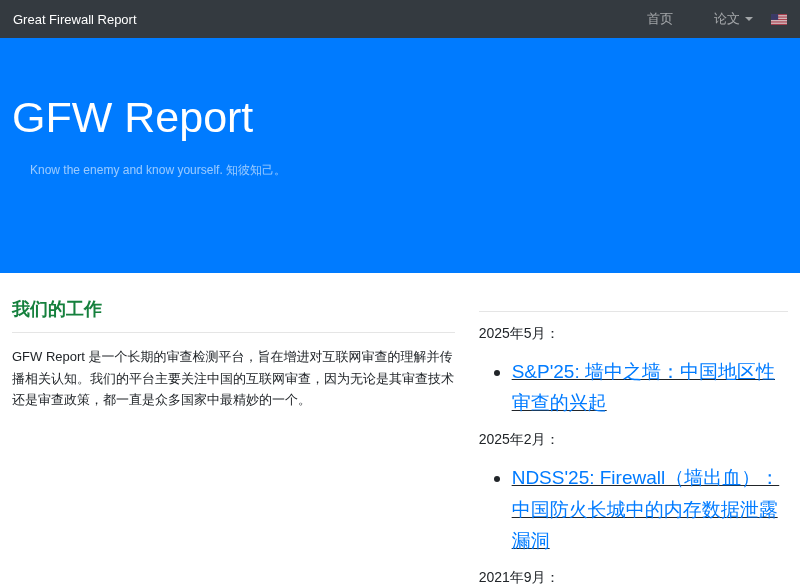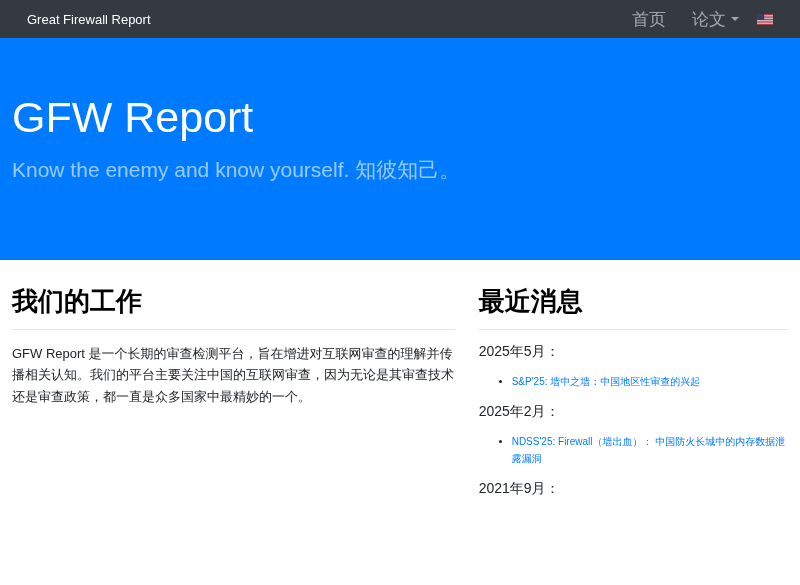--- a/index.html
+++ b/index.html
@@ -7,70 +7,70 @@
   body {
     width: 800px; height: 585px; overflow: hidden;
     background: #ffffff; color: #212529;
     font-family: "Liberation Sans", "DejaVu Sans", sans-serif;
   }
 
   
   .navbar {
     height: 38px; background: #343a40;
     display: flex; align-items: center; justify-content: space-between;
-    padding: 0 27px;
+    padding: 0 13px;
   }
   .navbar-brand { color: #ffffff; font-size: 13px; text-decoration: none; }
   .navbar-nav { display: flex; align-items: center; }
   .nav-link {
-    color: rgba(255,255,255,0.55); font-size: 17px; text-decoration: none;
-    margin-left: 14px; padding: 4px 6px; cursor: pointer;
+    color: rgba(255,255,255,0.55); font-size: 13px; text-decoration: none;
+    margin-left: 29px; padding: 4px 6px; cursor: pointer;
     display: inline-flex; align-items: center;
   }
   .caret {
     display: inline-block; width: 0; height: 0; margin-left: 5px;
     border-top: 4px solid rgba(255,255,255,0.55);
     border-left: 4px solid transparent; border-right: 4px solid transparent;
   }
   .flag-link { margin-left: 12px; display: inline-flex; align-items: center; cursor: pointer; }
   .flag-link svg { display: block; opacity: 0.85; }
 
   
   .hero { background: #007bff; padding: 54px 12px 76px 12px; color: #fff; }
   .hero-title {
     margin: 0 0 12px 0; font-size: 43px; font-weight: 400; line-height: 1.2;
     letter-spacing: 0;
   }
   .hero-subtitle {
-    margin: 0; font-size: 21px; font-weight: 400;
+    margin: 18px; font-size: 12px; font-weight: 400;
     color: rgba(255,255,255,0.6);
   }
 
   
   .content { display: flex; padding: 26px 0 0 0; }
   .col-left  { width: 58.333%; padding: 0 12px; }
   .col-right { width: 41.667%; padding: 0 12px; }
 
   .section-heading {
-    margin: 0 0 6px 0; font-size: 26px; font-weight: 600; line-height: 1.2;
-    color: #000000;
+    margin: 0 0 6px 0; font-size: 18px; font-weight: 600; line-height: 1.2;
+    color: #15803d;
   }
   .section-rule {
     border: 0; border-top: 1px solid rgba(0,0,0,0.1);
     margin: 12px 0 13px 0;
   }
 
   .work-paragraph {
     margin: 0; font-size: 13px; line-height: 1.65; color: #212529;
   }
 
   .news-date { margin: 0 0 13px 0; font-size: 14px; color: #212529; }
   .news-list {
     margin: 0 0 13px 0; padding-left: 33px;
-    font-size: 10px; line-height: 1.65;
+    font-size: 19px; line-height: 1.65; text-decoration: underline;
   }
   .news-list li { margin: 0; }
   .news-link { color: #007bff; text-decoration: none; cursor: pointer; }
 </style>
 </head>
 <body>
 
 <nav class="navbar">
   <a class="navbar-brand">Great Firewall Report</a>
   <div class="navbar-nav">
@@ -103,21 +103,20 @@
 
 <main class="content">
 
   <section class="col-left">
     <h2 class="section-heading">我们的工作</h2>
     <hr class="section-rule">
     <p class="work-paragraph">GFW Report 是一个长期的审查检测平台，旨在增进对互联网审查的理解并传播相关认知。我们的平台主要关注中国的互联网审查，因为无论是其审查技术还是审查政策，都一直是众多国家中最精妙的一个。</p>
   </section>
 
   <section class="col-right">
-    <h2 class="section-heading">最近消息</h2>
     <hr class="section-rule">
 
     <p class="news-date">2025年5月：</p>
     <ul class="news-list">
       <li>
         <a class="news-link">S&amp;P'25: 墙中之墙：中国地区性审查的兴起</a>
       </li>
     </ul>
 
     <p class="news-date">2025年2月：</p>

